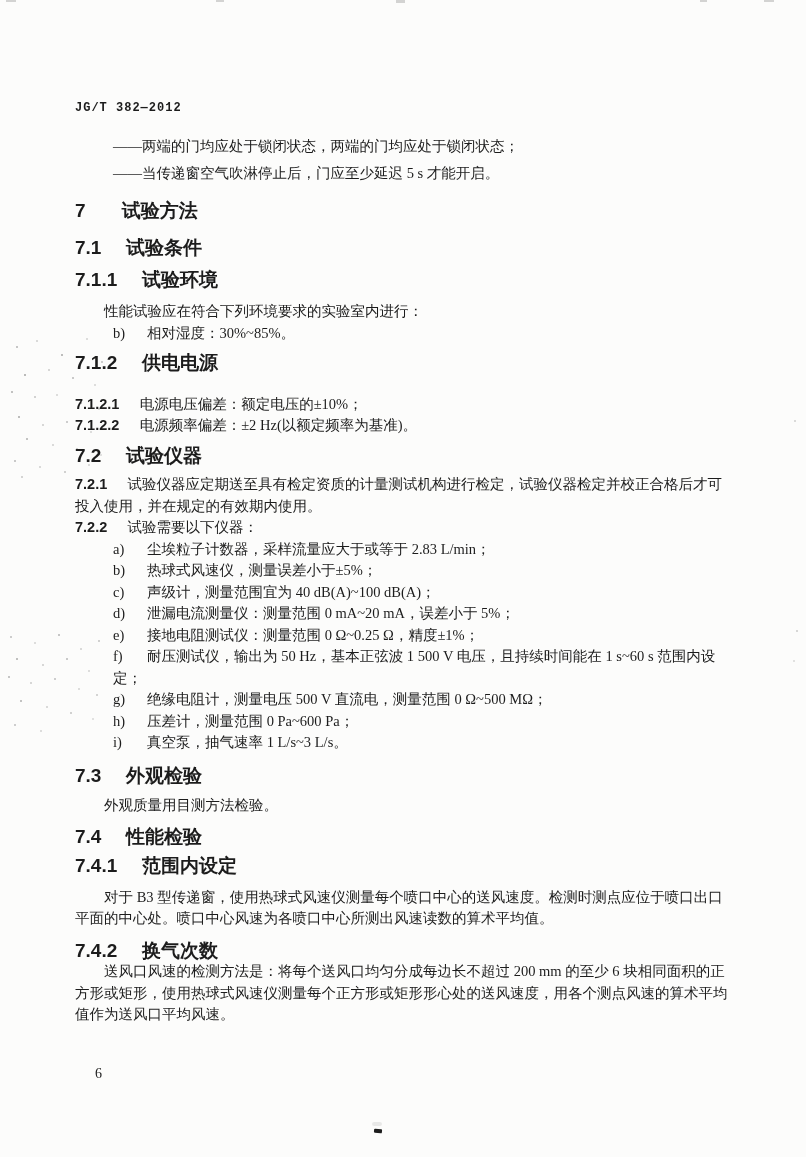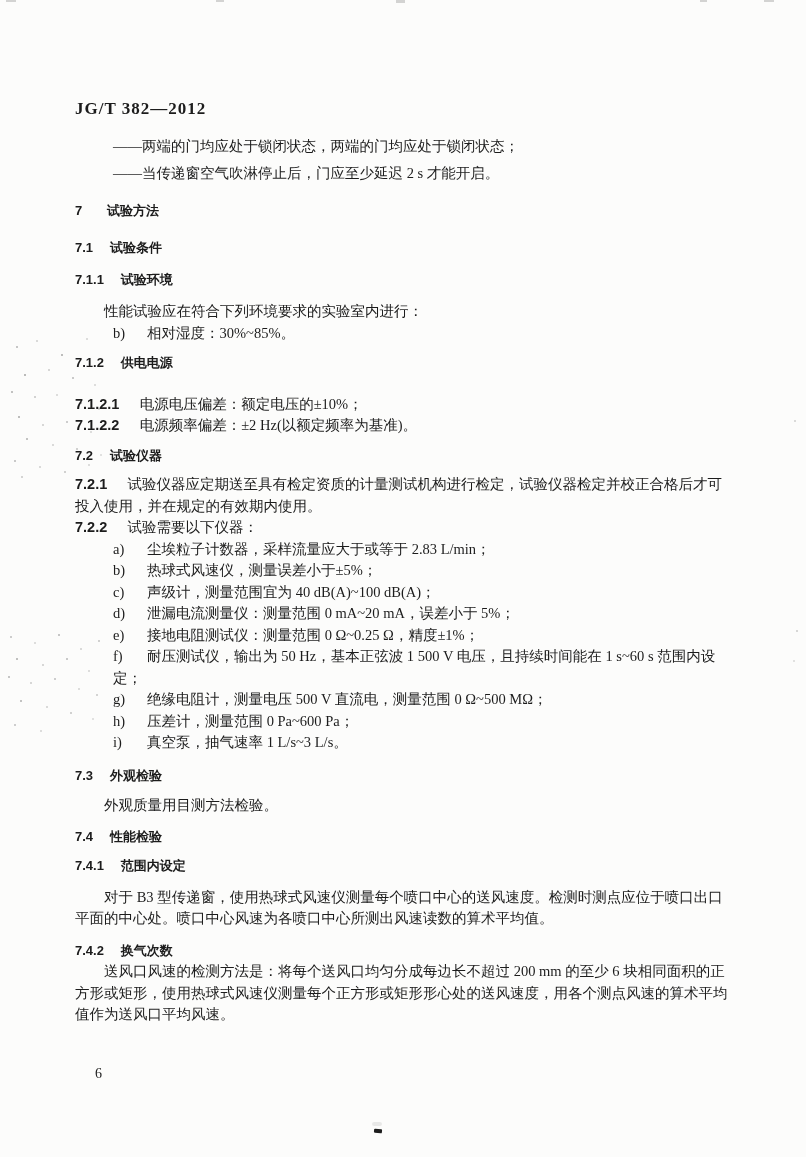--- a/index.html
+++ b/index.html
@@ -11,29 +11,29 @@
     position:relative;
     overflow:hidden;
   }
   .page{
     padding:98px 70px 0 75px;
     font-size:14.5px;
     line-height:21.5px;
   }
   .hdr{
     font-weight:bold;
-    font-size:17px;
+    font-size:12px;
     letter-spacing:1px;
-    font-family:Liberation Serif, serif;
+    font-family:Liberation Mono, monospace;
   }
   .blk{margin:0;}
   .chapter,.section{
     font-weight:bold;
     font-family:"Liberation Sans","DejaVu Sans",sans-serif;
-    font-size:13px;
+    font-size:19px;
   }
   .chapter .num{margin-right:1.9em;}
   .section .num{margin-right:1.3em;}
   .clause .num{
     font-weight:bold;
     font-family:"Liberation Sans","DejaVu Sans",sans-serif;
     margin-right:1.4em;
   }
   .dash-item{padding-left:38px;}
   .para{text-indent:2em;}
@@ -86,21 +86,21 @@
   }
 </style>
 </head>
 <body>
 
 <div class="page">
 
   <div class="hdr">JG/T 382—2012</div>
 
   <p class="blk dash-item" style="margin-top:16px">——两端的门均应处于锁闭状态，两端的门均应处于锁闭状态；</p>
-  <p class="blk dash-item" style="margin-top:6px">——当传递窗空气吹淋停止后，门应至少延迟 2 s 才能开启。</p>
+  <p class="blk dash-item" style="margin-top:6px">——当传递窗空气吹淋停止后，门应至少延迟 5 s 才能开启。</p>
 
   <p class="blk chapter" style="margin-top:15px"><span class="num">7</span><span>试验方法</span></p>
 
   <p class="blk section" style="margin-top:16px"><span class="num">7.1</span><span>试验条件</span></p>
 
   <p class="blk section" style="margin-top:10px"><span class="num">7.1.1</span><span>试验环境</span></p>
 
   <p class="blk para" style="margin-top:11px">性能试验应在符合下列环境要求的实验室内进行：</p>
 
   <p class="blk li"><span class="marker">b)</span><span>相对湿度：30%~85%。</span></p>

